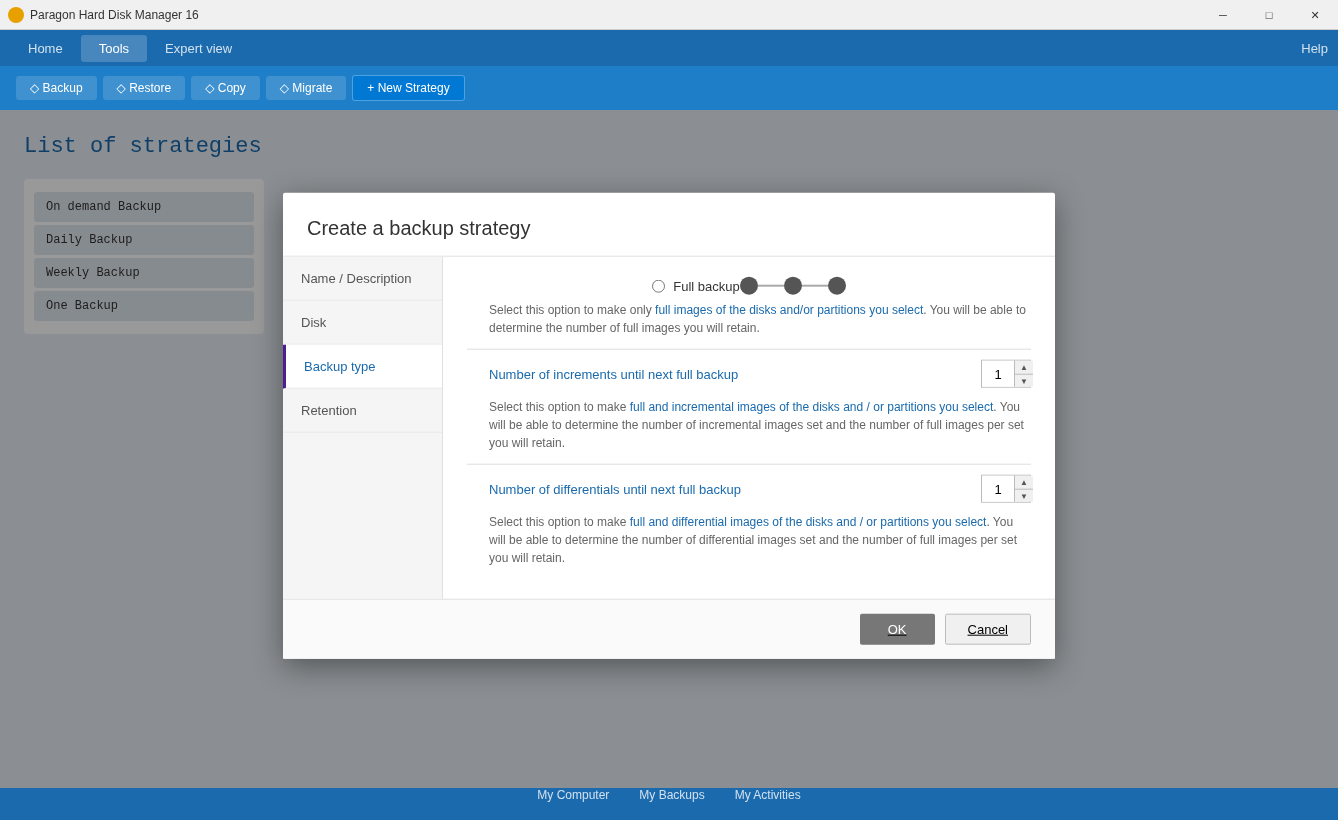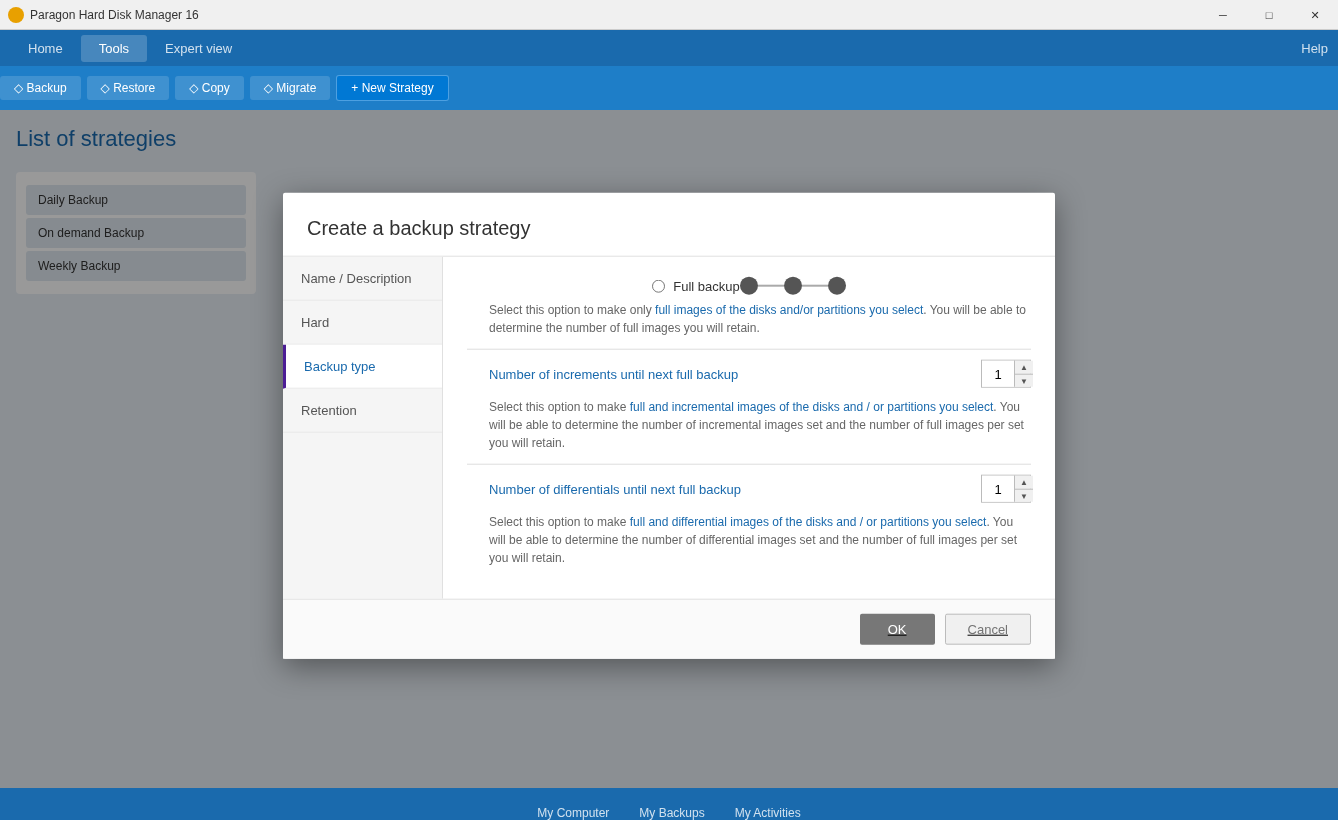--- a/index.html
+++ b/index.html
@@ -78,21 +78,21 @@
       color: rgba(255,255,255,0.8);
       cursor: pointer;
     }
 
     
     .app-toolbar {
       height: 44px;
       background: #1e7ec8;
       display: flex;
       align-items: center;
-      padding: 0 0;
+      padding: 0 16px;
       gap: 6px;
     }
     .toolbar-btn {
       padding: 5px 14px;
       background: rgba(255,255,255,0.15);
       color: white;
       border: none;
       border-radius: 3px;
       cursor: pointer;
       font-size: 12px;
@@ -105,22 +105,23 @@
     
     .app-content {
       height: calc(820px - 30px - 36px - 44px - 32px);
       background: #e8eef5;
       display: flex;
       position: relative;
     }
 
     
     .bg-content {
-      padding: 16px;
+      padding: 24px;
       width: 100%;
+      font-family: Liberation Mono, monospace;
     }
     .bg-title {
       font-size: 22px;
       color: #1a6aad;
       margin-bottom: 20px;
     }
     .bg-list {
       background: white;
       border-radius: 4px;
       padding: 10px;
@@ -326,33 +327,33 @@
       background: #777;
       color: white;
       border: none;
       cursor: pointer;
       font-size: 13px;
       border-radius: 2px;
     }
     .btn-cancel {
       padding: 7px 22px;
       background: #f0f0f0;
-      color: #737373;
+      color: #000000;
       border: 1px solid #bbb;
       cursor: pointer;
       font-size: 13px;
       border-radius: 2px;
     }
 
     
     .bottom-bar {
       height: 32px;
       background: #1a6aad;
       display: flex;
-      align-items: flex-end;
+      align-items: flex-start;
       justify-content: center;
       gap: 30px;
     }
     .bottom-link {
       color: rgba(255,255,255,0.8);
       font-size: 12px;
       cursor: pointer;
     }
   </style>
 </head>
@@ -381,39 +382,40 @@
   <button class="toolbar-btn">◇ Copy</button>
   <button class="toolbar-btn">◇ Migrate</button>
   <button class="toolbar-btn accent">+ New Strategy</button>
 </div>
 
 <div class="app-content">
 
   <div class="bg-content">
     <div class="bg-title">List of strategies</div>
     <div class="bg-list">
+      <div class="bg-list-item">On demand Backup</div>
       <div class="bg-list-item">Daily Backup</div>
-      <div class="bg-list-item">On demand Backup</div>
       <div class="bg-list-item">Weekly Backup</div>
+      <div class="bg-list-item">One Backup</div>
     </div>
   </div>
 
   <div class="overlay"></div>
 
   <div class="dialog">
 
     <div class="dialog-header">
       <div class="dialog-title">Create a backup strategy</div>
     </div>
 
     <div class="dialog-body">
 
       <div class="dialog-nav">
         <div class="nav-item">Name / Description</div>
-        <div class="nav-item">Hard</div>
+        <div class="nav-item">Disk</div>
         <div class="nav-item active">Backup type</div>
         <div class="nav-item">Retention</div>
       </div>
 
       <div class="dialog-content">
 
         <div class="backup-option">
           <div class="option-header">
             <label class="option-label">
               <input type="radio" name="backup-type" style="">

